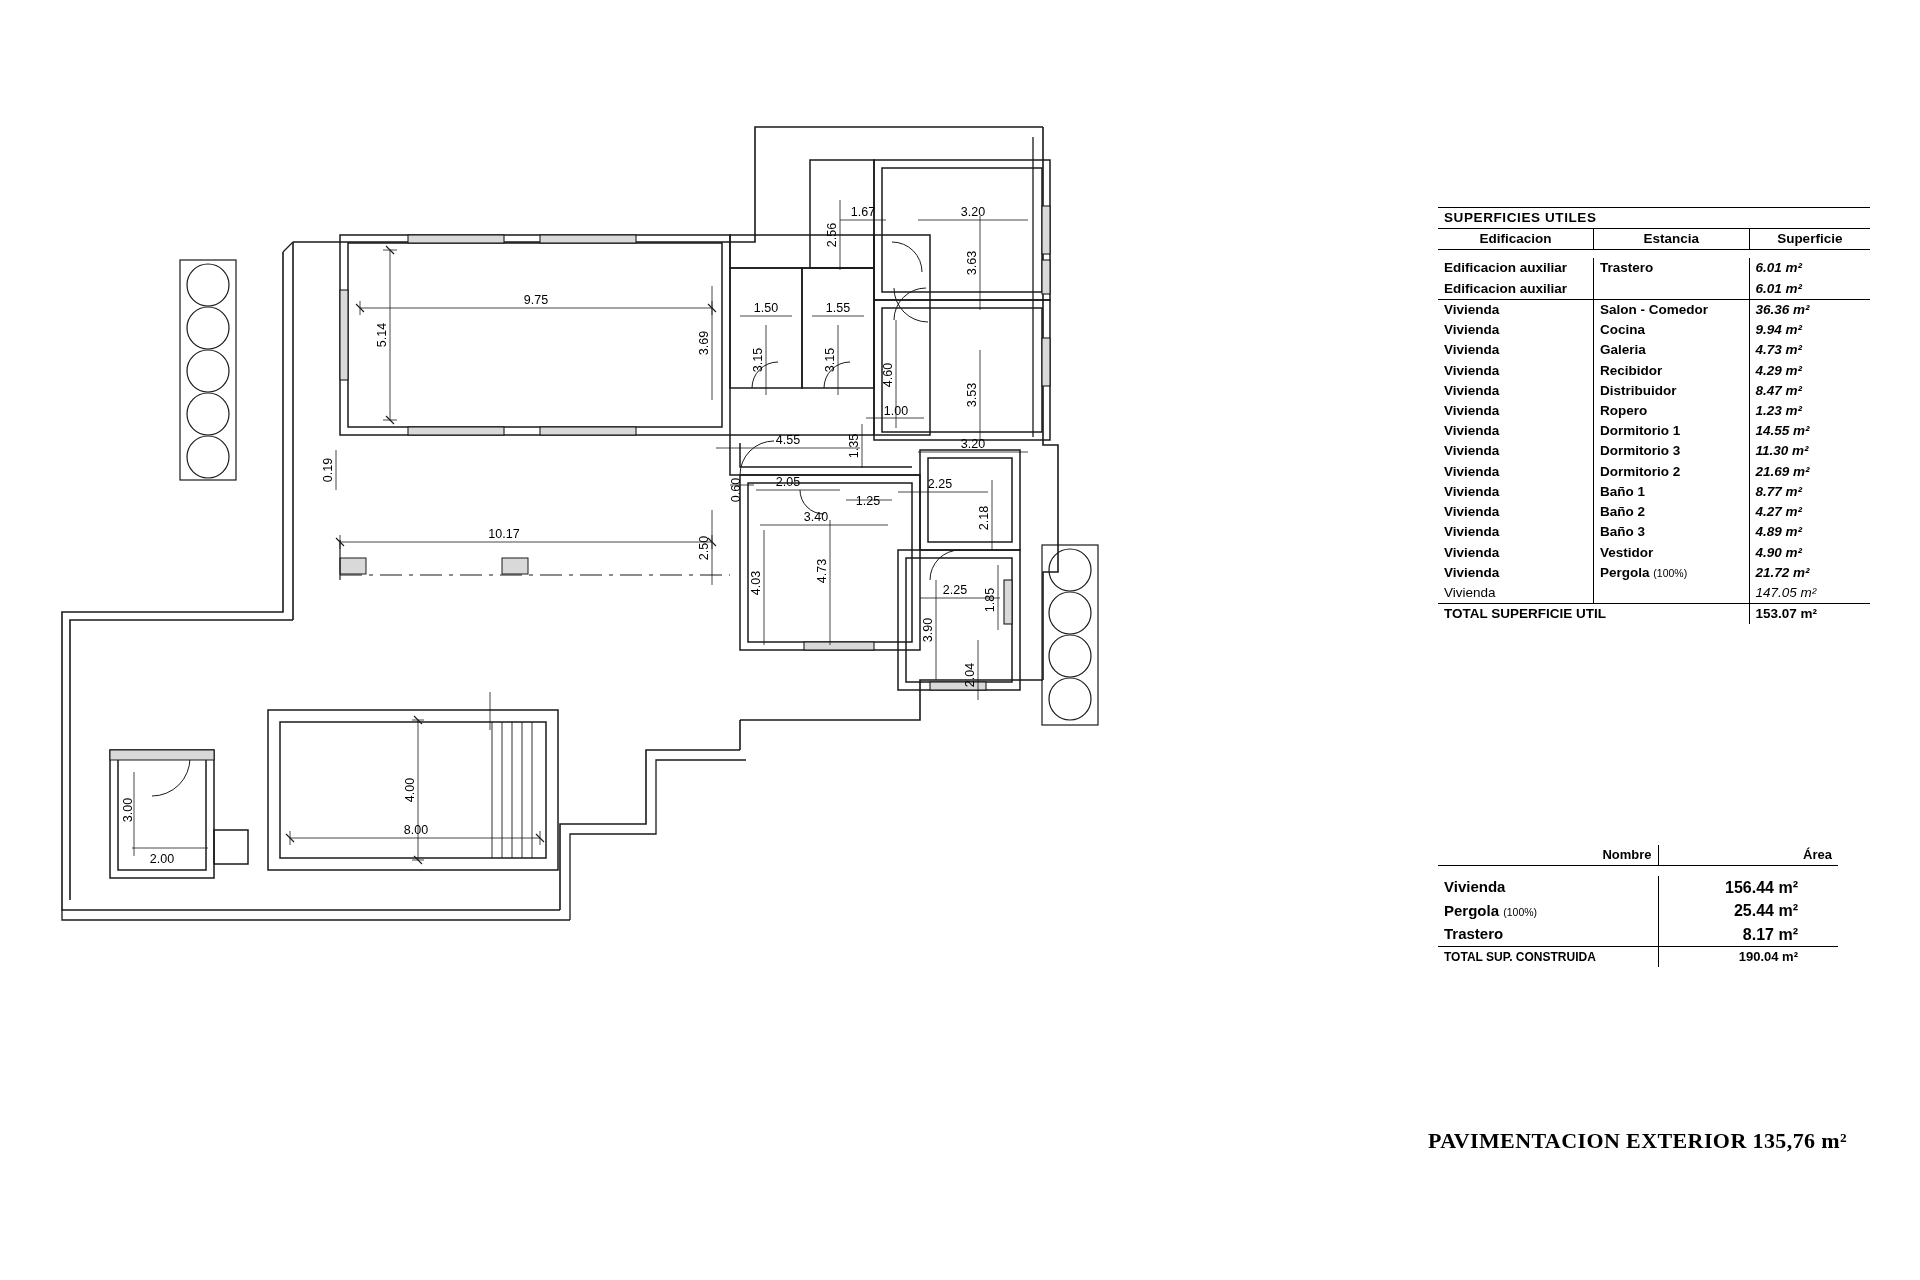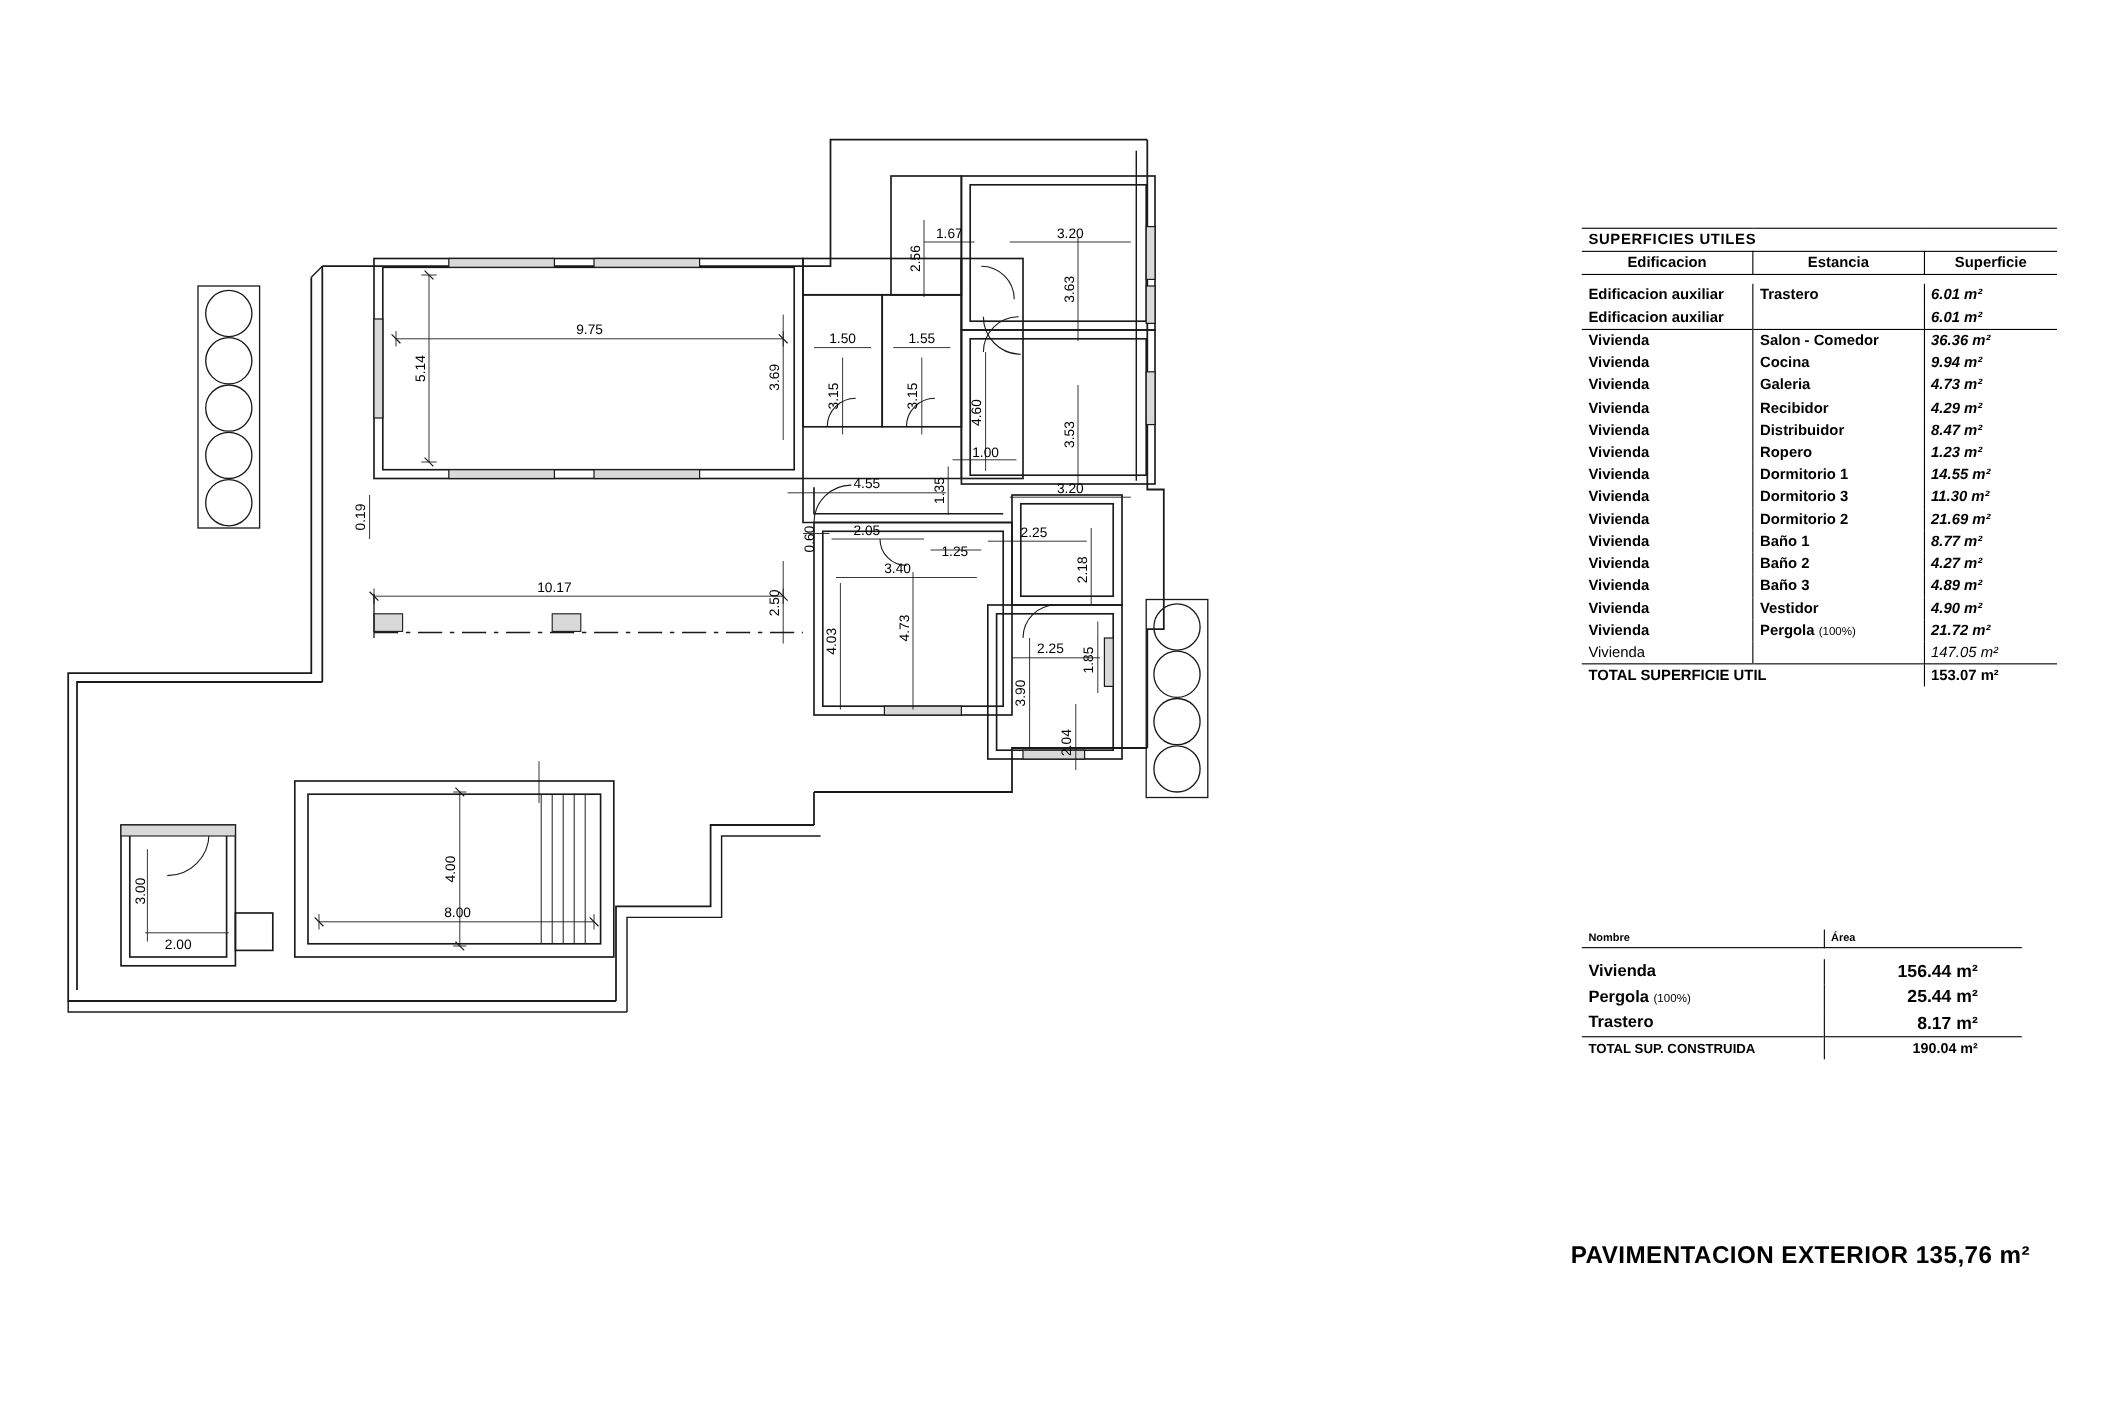--- a/index.html
+++ b/index.html
@@ -76,31 +76,32 @@
 
   #constr-title {
     font-weight: bold;
     font-size: 19px;
     letter-spacing: 0.5px;
     text-align: center;
     padding: 8px 0 9px 0;
   }
   #construidas-table td.name { font-weight: bold; font-size: 15px; }
   #construidas-table td.area { font-weight: bold; font-size: 16px; text-align: right; padding-right: 40px;}
-  #construidas-table td.hd { font-weight: bold; font-size: 10px; text-align: left; }
+  #construidas-table td.hd { font-weight: bold; font-size: 13px; text-align: right; }
   #construidas-table td.tot-l { font-weight: bold; font-size: 12px; }
   #construidas-table td.tot-r { font-weight: bold; font-size: 13px; text-align: right; padding-right: 40px;}
 
   #pavimentacion {
     position: absolute;
     left: 1428px;
     top: 1128px;
     font-size: 22px;
     font-weight: bold;
     letter-spacing: 0.4px;
+    font-family: Liberation Serif, serif;
   }
 
   
   text {
     font-family: "Liberation Sans", sans-serif;
     fill: #000;
   }
 </style>
 </head>
 <body>

